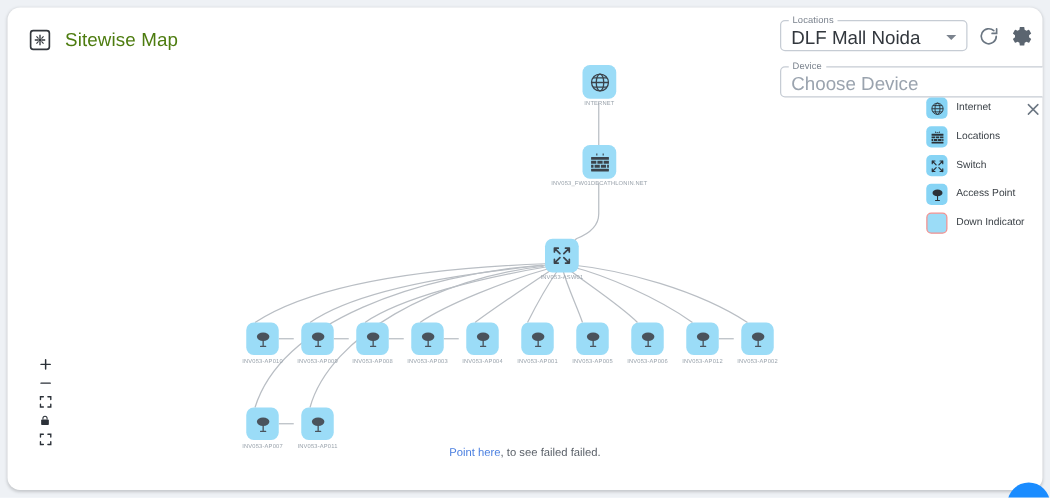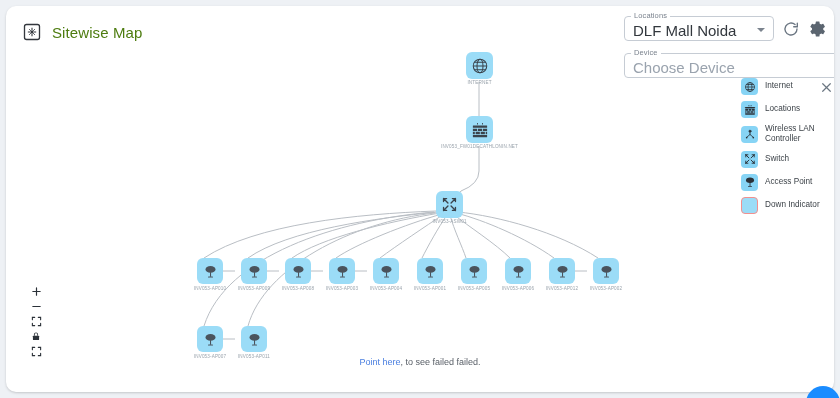--- a/index.html
+++ b/index.html
@@ -239,31 +239,20 @@
             <path d="M10.4 3.2h3.2v1.4h-3.2z" opacity=".7"></path>
             <rect x="2.5" y="6" width="19" height="3.1" rx=".4"></rect>
             <path d="M2.5 10.2h5.6v3.1H2.5zM9.2 10.2h5.6v3.1H9.2zM15.9 10.2h5.6v3.1h-5.6z"></path>
             <path d="M2.5 14.4h2.6v3.1H2.5zM6.2 14.4h5.6v3.1H6.2zM12.9 14.4h5.6v3.1h-5.6zM19.6 14.4h1.9v3.1h-1.9z"></path>
             <rect x="2.5" y="18.6" width="19" height="2.9" rx=".4"></rect>
           </svg>
         </span>
         <span class="lg-lb">Locations</span>
       </div>
 
-      <div class="lg-item">
-        <span class="lg-ic">
-          <svg width="12" height="12" viewBox="0 0 24 24" fill="none" stroke="#2b3138" stroke-width="1.6" stroke-linecap="round">
-            <circle cx="12" cy="6.4" r="2.1" fill="#2b3138"></circle>
-            <path d="M12 8.6v4.4M12 13l-6 5M12 13l6 5"></path>
-            <circle cx="5.4" cy="19.2" r="1.7" fill="#2b3138" stroke="none"></circle>
-            <circle cx="18.6" cy="19.2" r="1.7" fill="#2b3138" stroke="none"></circle>
-          </svg>
-        </span>
-        <span class="lg-lb">Wireless LAN Controller</span>
-      </div>
 
       <div class="lg-item">
         <span class="lg-ic">
           <svg width="12" height="12" viewBox="0 0 24 24" fill="none" stroke="#2b3138" stroke-width="1.9" stroke-linecap="round" stroke-linejoin="round">
             <path d="M3.6 3.6l6.2 6.2M3.6 3.6v4.3M3.6 3.6h4.3"></path>
             <path d="M20.4 3.6l-6.2 6.2M20.4 3.6v4.3M20.4 3.6h-4.3"></path>
             <path d="M3.6 20.4l6.2-6.2M3.6 20.4v-4.3M3.6 20.4h4.3"></path>
             <path d="M20.4 20.4l-6.2-6.2M20.4 20.4v-4.3M20.4 20.4h-4.3"></path>
           </svg>
         </span>

